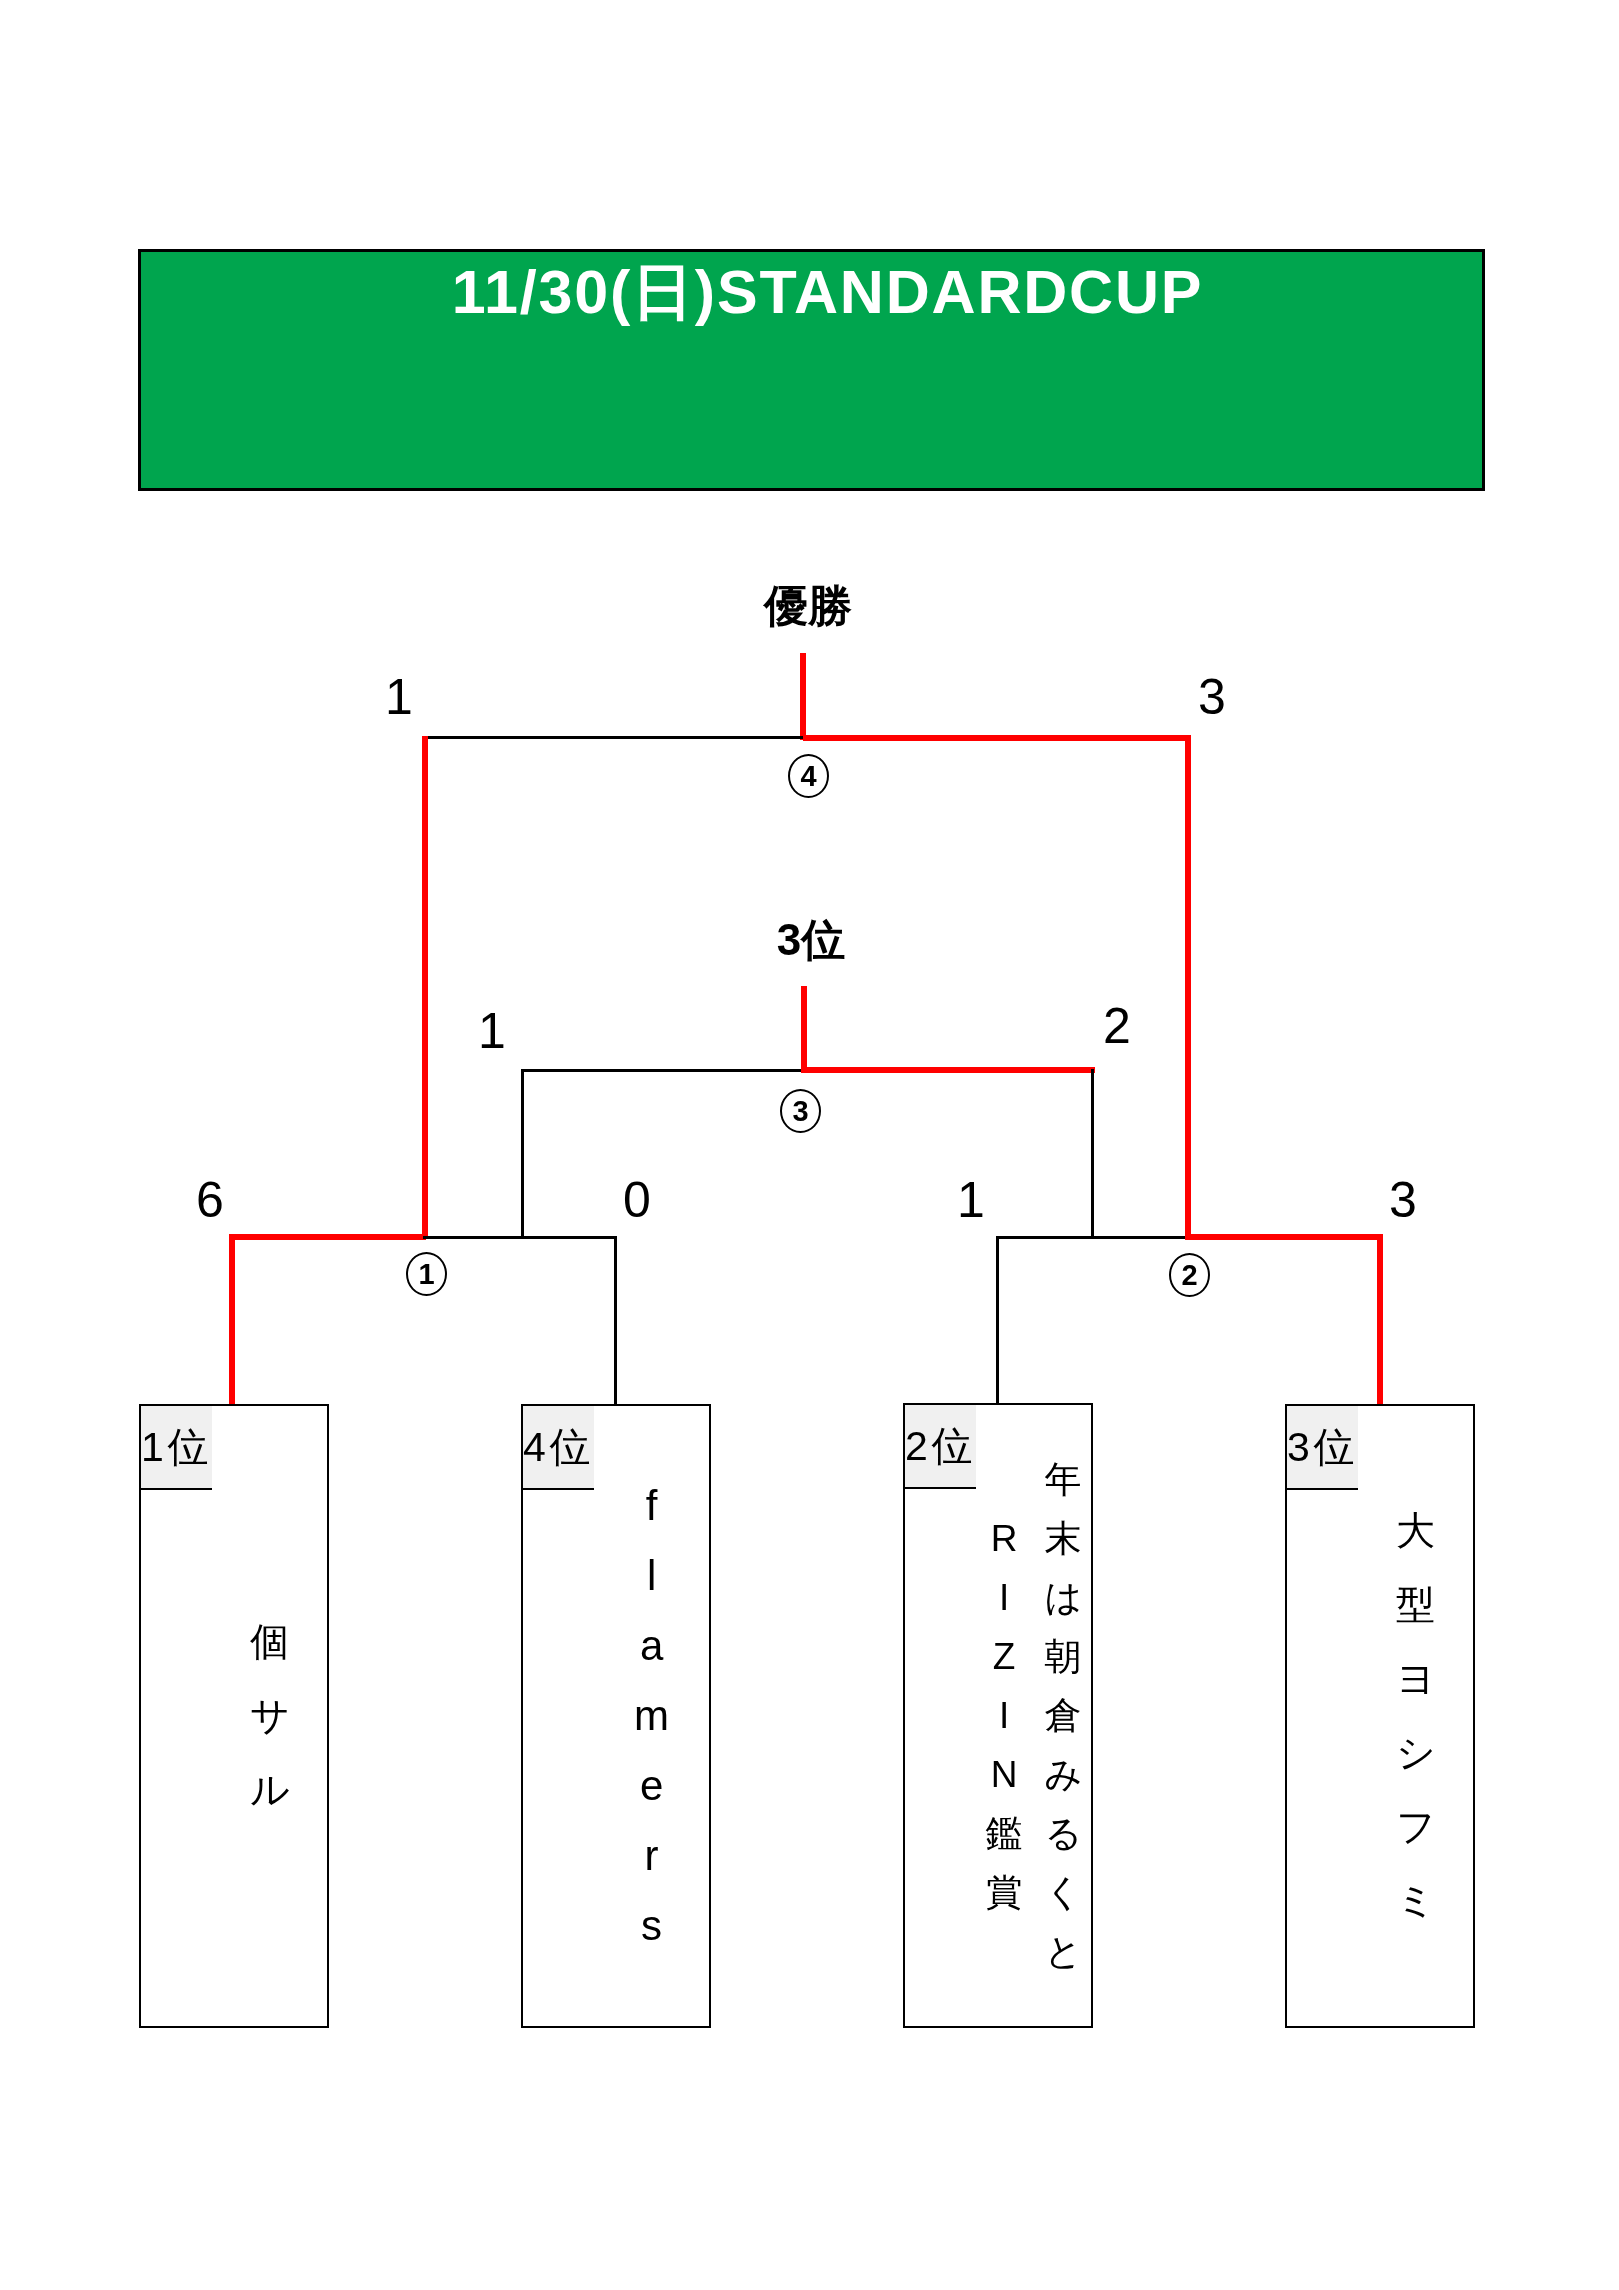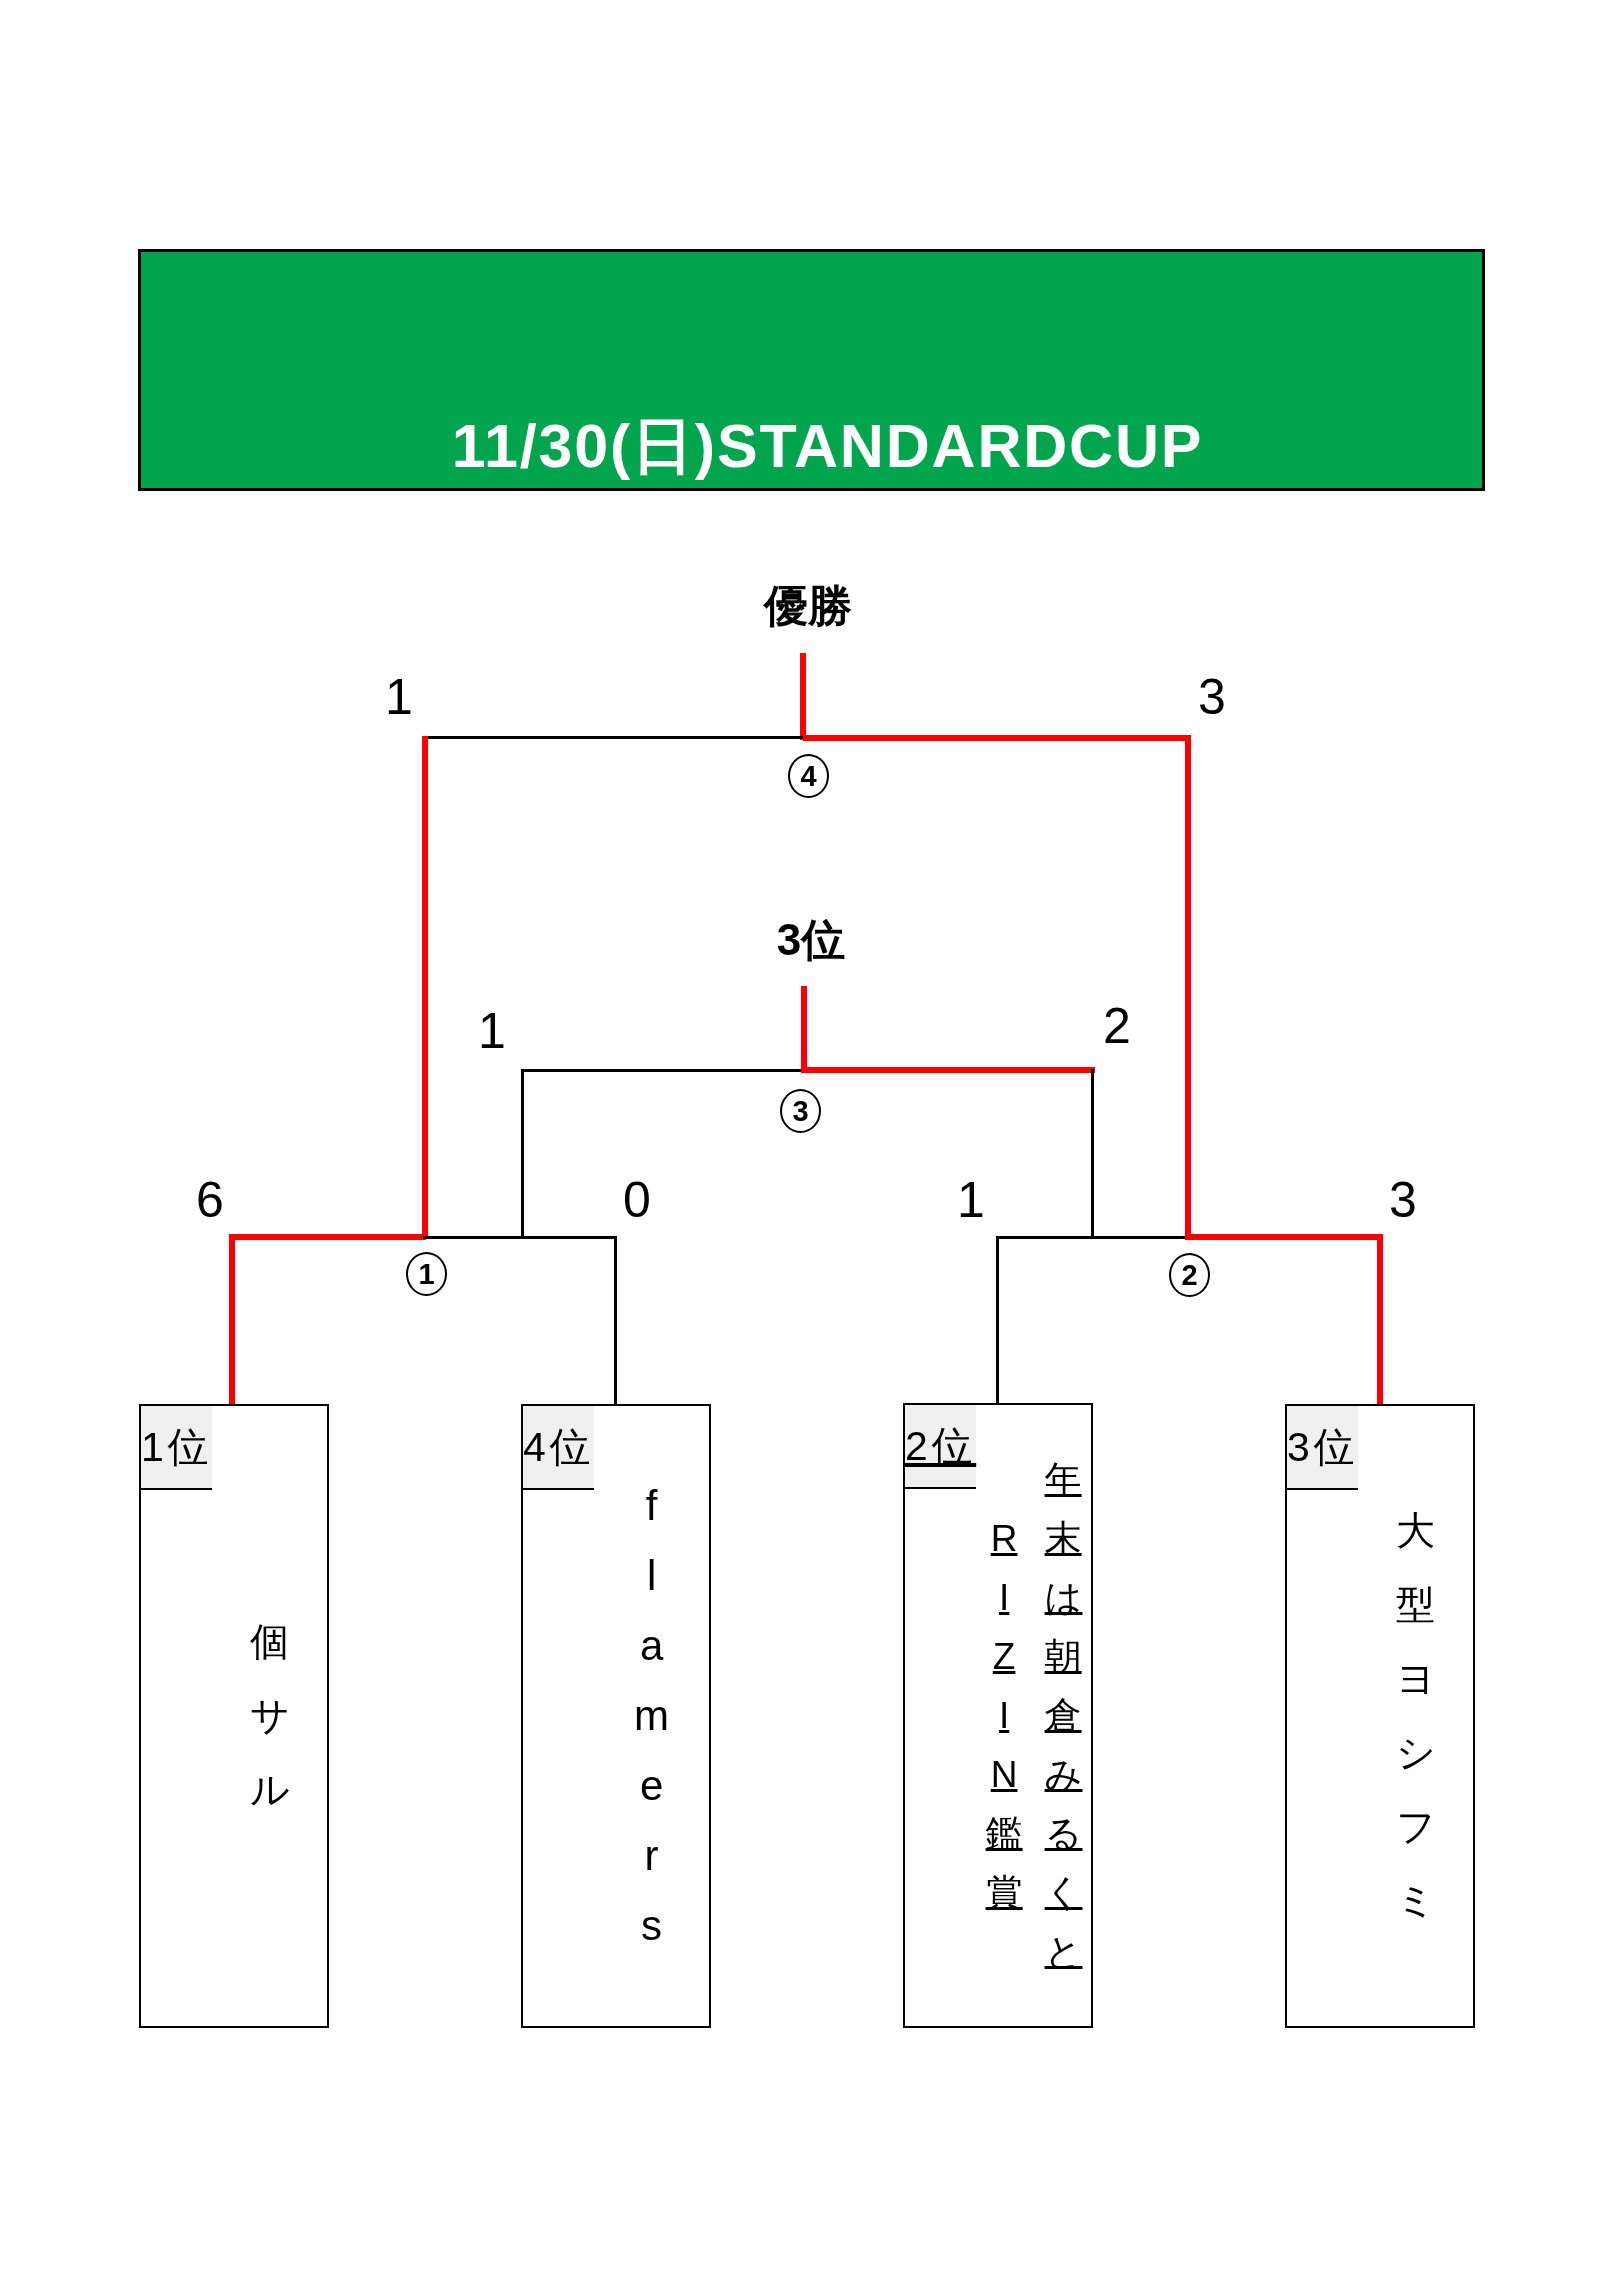--- a/index.html
+++ b/index.html
@@ -9,21 +9,21 @@
     background:#ffffff;
     font-family:"Liberation Sans","DejaVu Sans",sans-serif;
     color:#000;
     overflow:hidden;
   }
   
   .banner{
     position:absolute;left:138px;top:249px;width:1347px;height:242px;
     background:var(--banner-green,#00a54e);
     border:3.7px solid #000;box-sizing:border-box;
-    display:flex;align-items:flex-end;justify-content:center;padding-left:32px;
+    display:flex;align-items:flex-start;justify-content:center;padding-left:32px;
   }
   .banner-title{
     color:#fff;font-size:61px;font-weight:bold;letter-spacing:1.8px;
   }
   
   .round-label{
     position:absolute;transform:translate(-50%,-50%);
     font-size:44px;font-weight:bold;white-space:nowrap;
   }
   
@@ -136,21 +136,21 @@
           <span>l</span>
           <span>a</span>
           <span>m</span>
           <span>e</span>
           <span>r</span>
           <span>s</span>
         </div>
     </div>
   </div>
 
-  <div class="team-box lh64" style="left:903px;top:1403px;height:625px;text-decoration:underline;">
+  <div class="team-box lh64" style="left:903px;top:1403px;height:625px;">
     <div class="seed">2位</div>
     <div class="body">
       <div class="vcol">
           <span>年</span>
           <span>末</span>
           <span>は</span>
           <span>朝</span>
           <span>倉</span>
           <span>み</span>
           <span>る</span>

